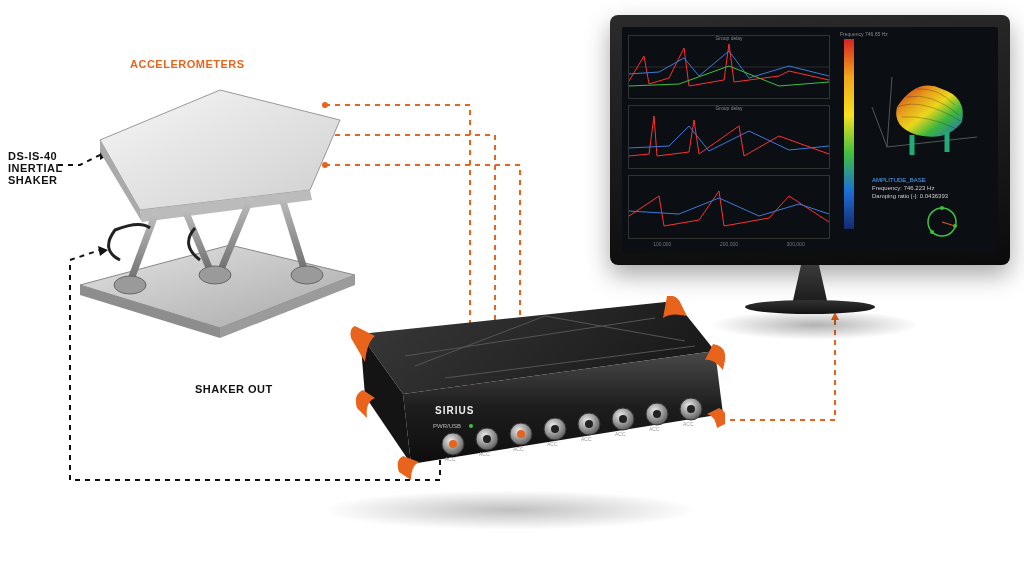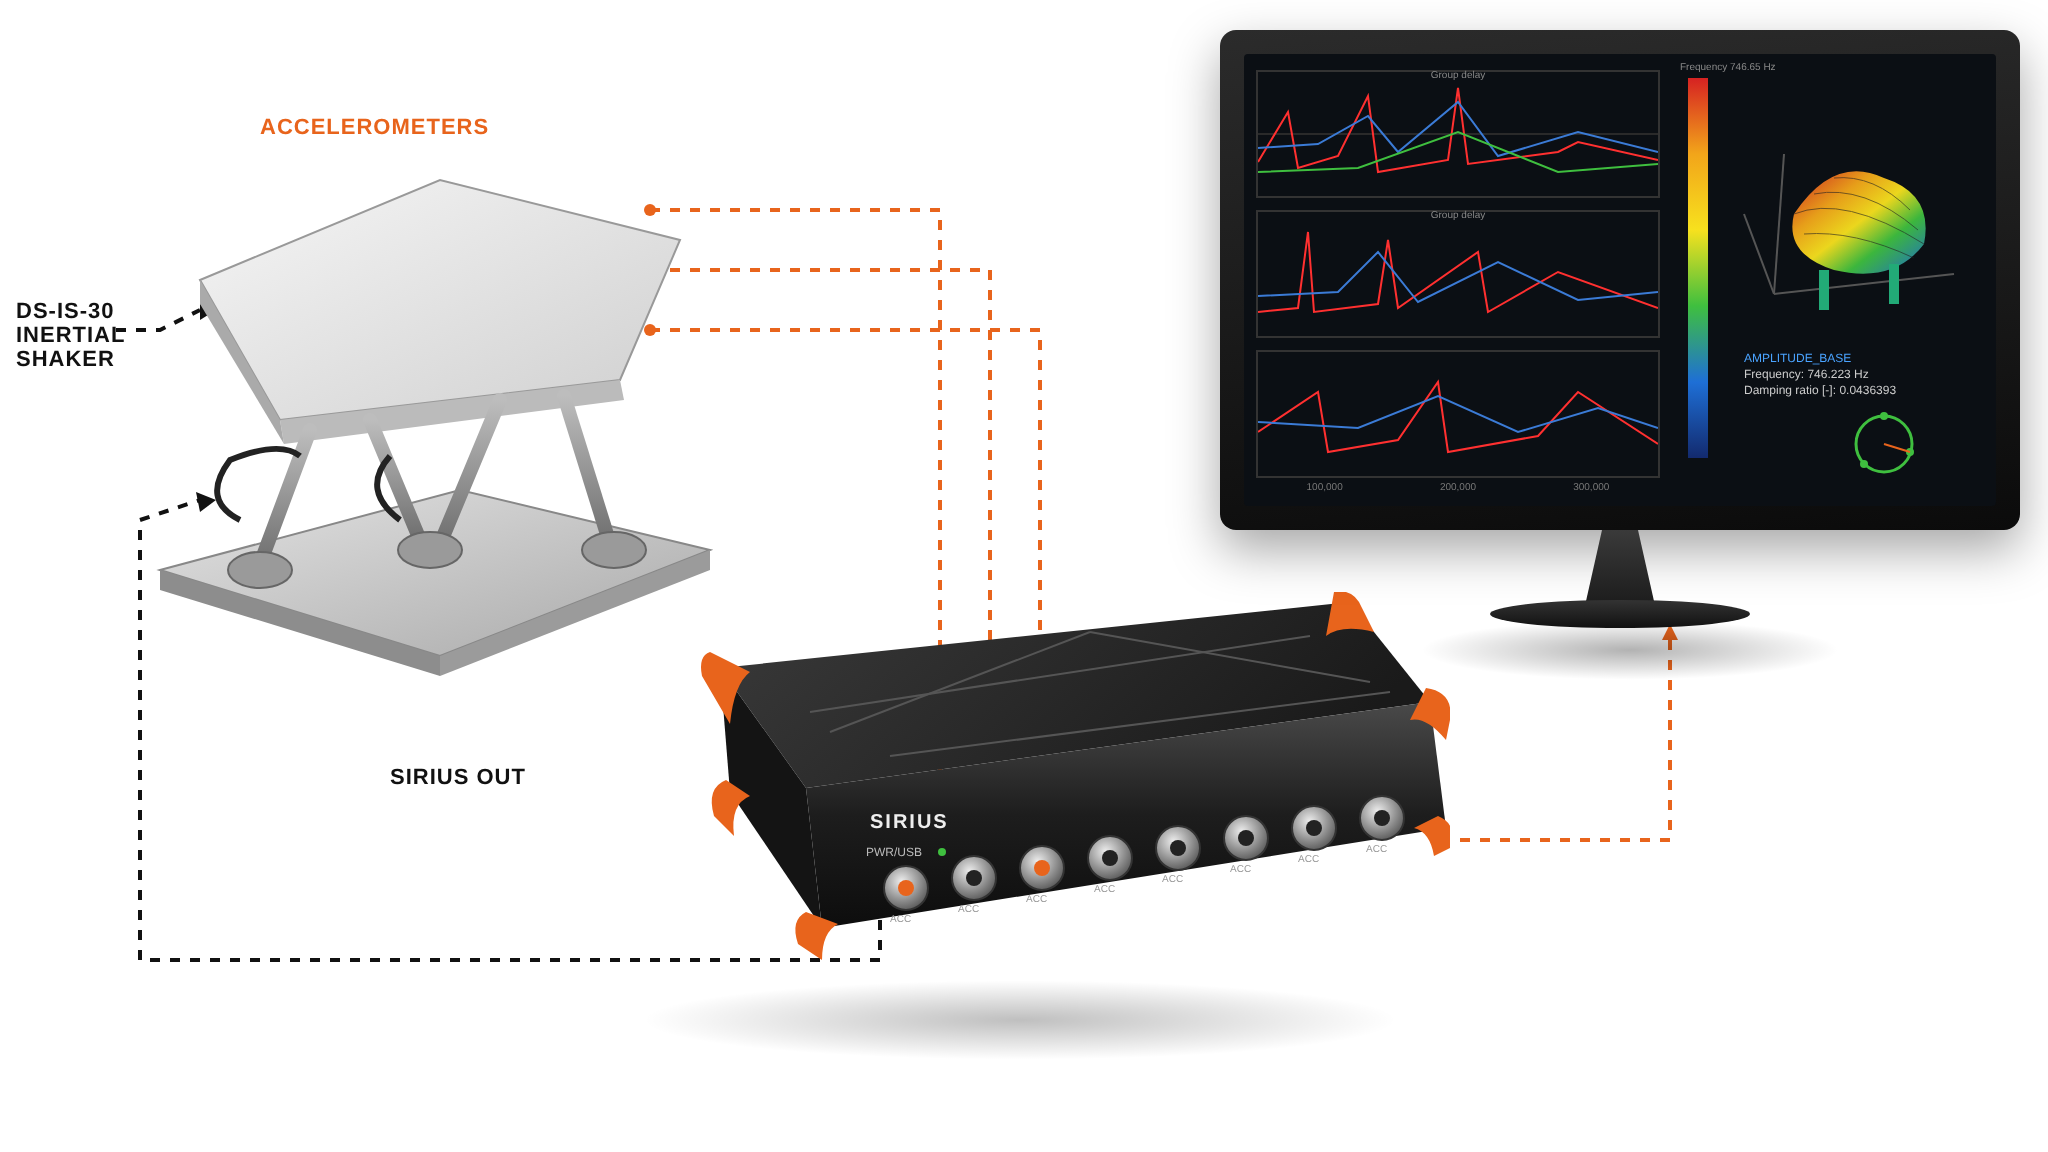--- a/index.html
+++ b/index.html
@@ -74,24 +74,24 @@
     <path class="k" d="M440 430 L440 480 L70 480 L70 260 L100 250"></path>
     <polygon points="98,246 108,250 100,256" fill="#111"></polygon>
 
     <polygon points="436,430 444,430 440,422" fill="#111"></polygon>
 
     <path class="d" d="M720 420 L835 420 L835 320"></path>
     <polygon points="831,320 839,320 835,312" fill="#e8641c"></polygon>
   </svg>
 
   <div class="lbl orange" style="left:130px;top:58px">ACCELEROMETERS</div>
-  <div class="lbl" style="left:8px;top:150px">DS-IS-30
+  <div class="lbl" style="left:8px;top:150px">DS-IS-40
 INERTIAL
 SHAKER</div>
-  <div class="lbl" style="left:195px;top:383px">SIRIUS OUT</div>
+  <div class="lbl" style="left:195px;top:383px">SHAKER OUT</div>
 
   <div class="shaker">
     <svg viewBox="0 0 300 280">
 
       <polygon points="40,80 160,30 280,60 250,130 80,150" fill="url(#plate)" stroke="#999"></polygon>
       <defs>
         <linearGradient id="plate" x1="0" y1="0" x2="1" y2="1">
           <stop offset="0" stop-color="#f6f6f6"></stop>
             <stop offset="1" stop-color="#cfcfcf"></stop>
         </linearGradient>

